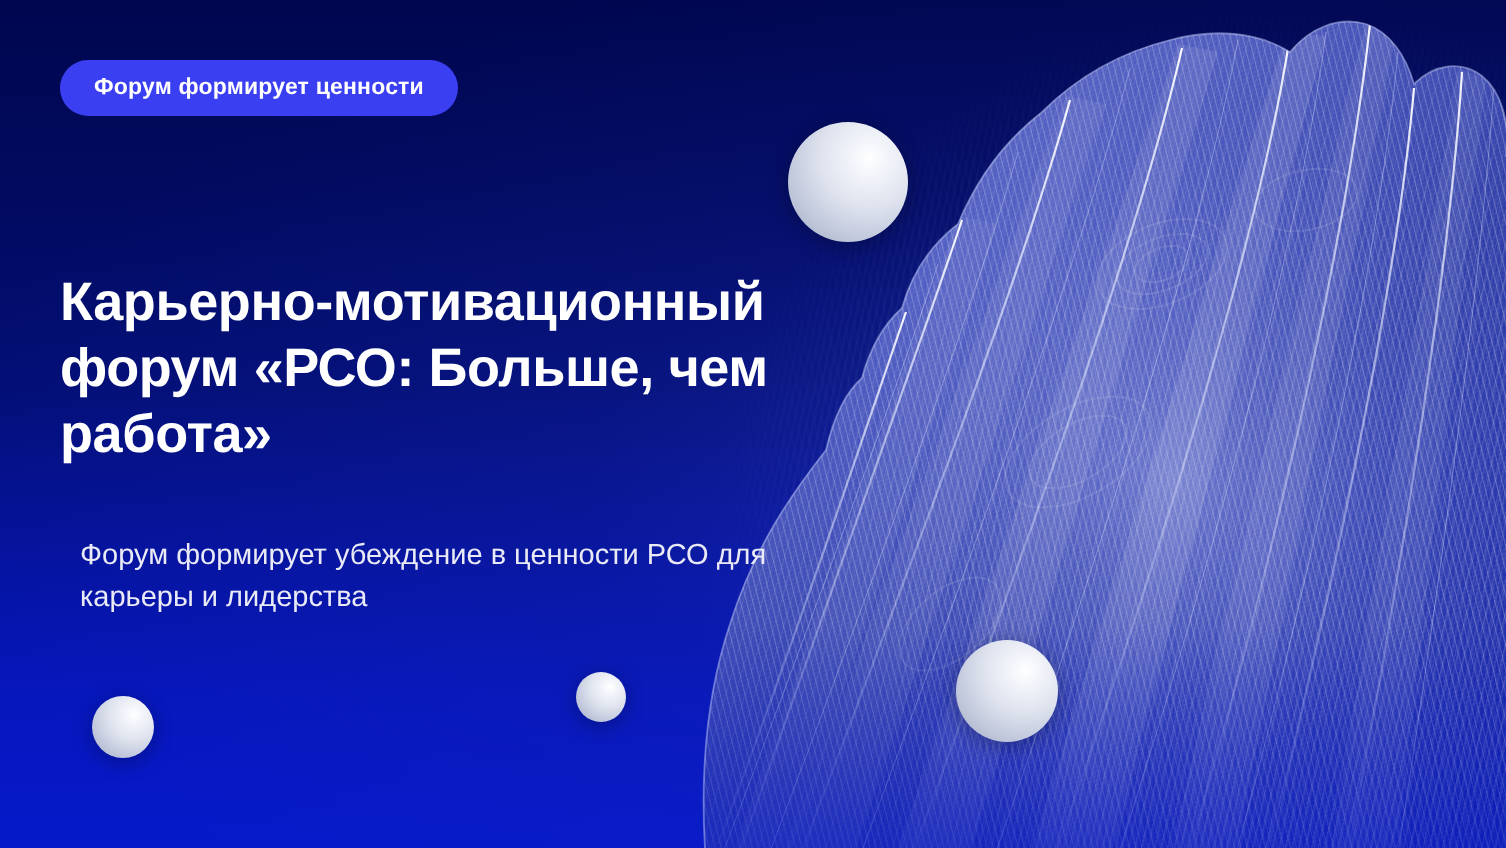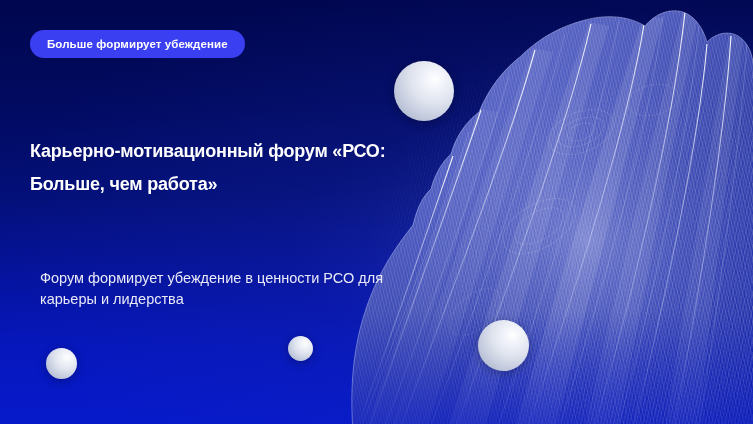--- a/index.html
+++ b/index.html
@@ -125,21 +125,21 @@
     cursor: pointer;
   }
 
   .title {
     margin: 0;
     position: absolute;
     left: 30px;
     top: 135px;
     width: 385px;
     color: #ffffff;
-    font-size: 18px;
+    font-size: 27px;
     line-height: 33px;
     font-weight: 700;
     letter-spacing: -0.2px;
   }
 
   .subtitle {
     margin: 10px;
     position: absolute;
     left: 30px;
     top: 258px;
@@ -290,20 +290,20 @@
   </div>
 
   <div class="moire"></div>
 
   <div class="sphere sphere-lg"></div>
   <div class="sphere sphere-md"></div>
   <div class="sphere sphere-sm"></div>
   <div class="sphere sphere-xs"></div>
 
   <div class="content">
-    <button class="badge">Больше формирует убеждение</button>
+    <button class="badge">Форум формирует ценности</button>
 
     <h1 class="title">Карьерно-мотивационный форум «РСО: Больше, чем работа»</h1>
 
     <p class="subtitle">Форум формирует убеждение в ценности РСО для карьеры и лидерства</p>
   </div>
 
 </div>
 
 </body></html>

